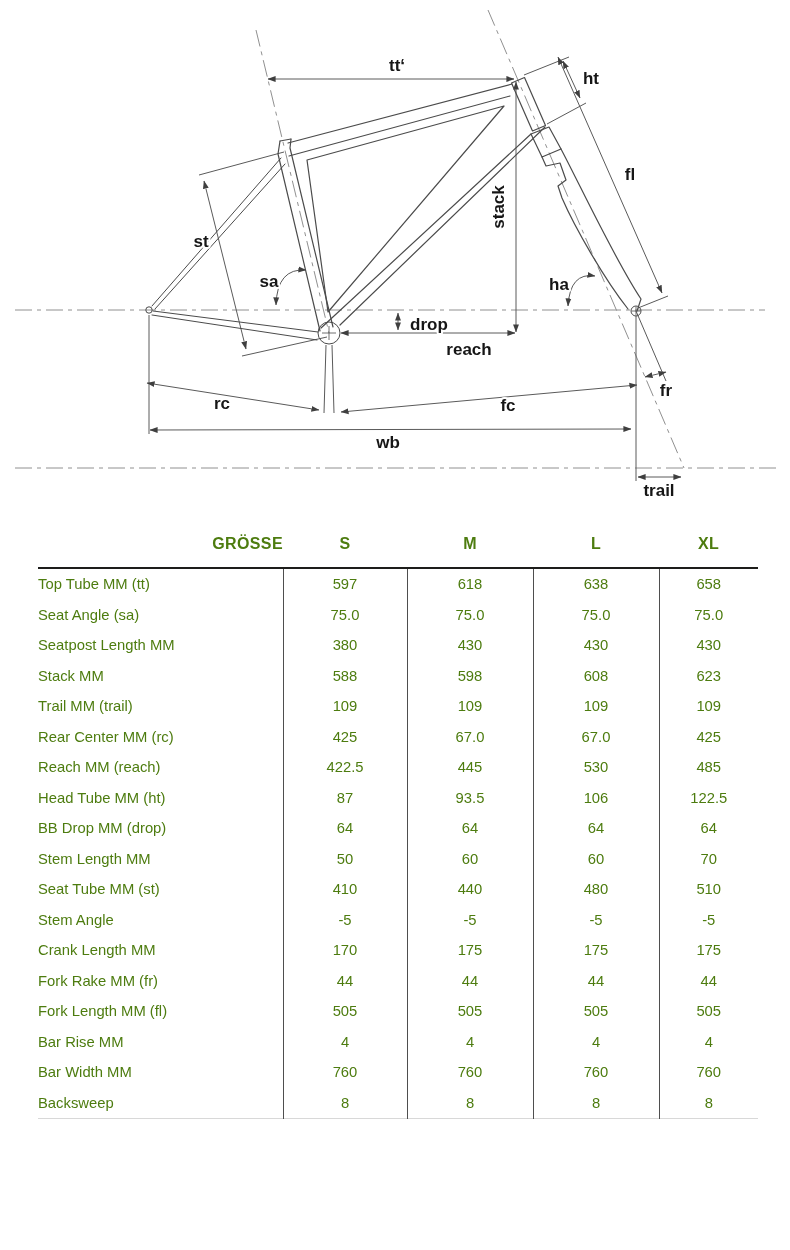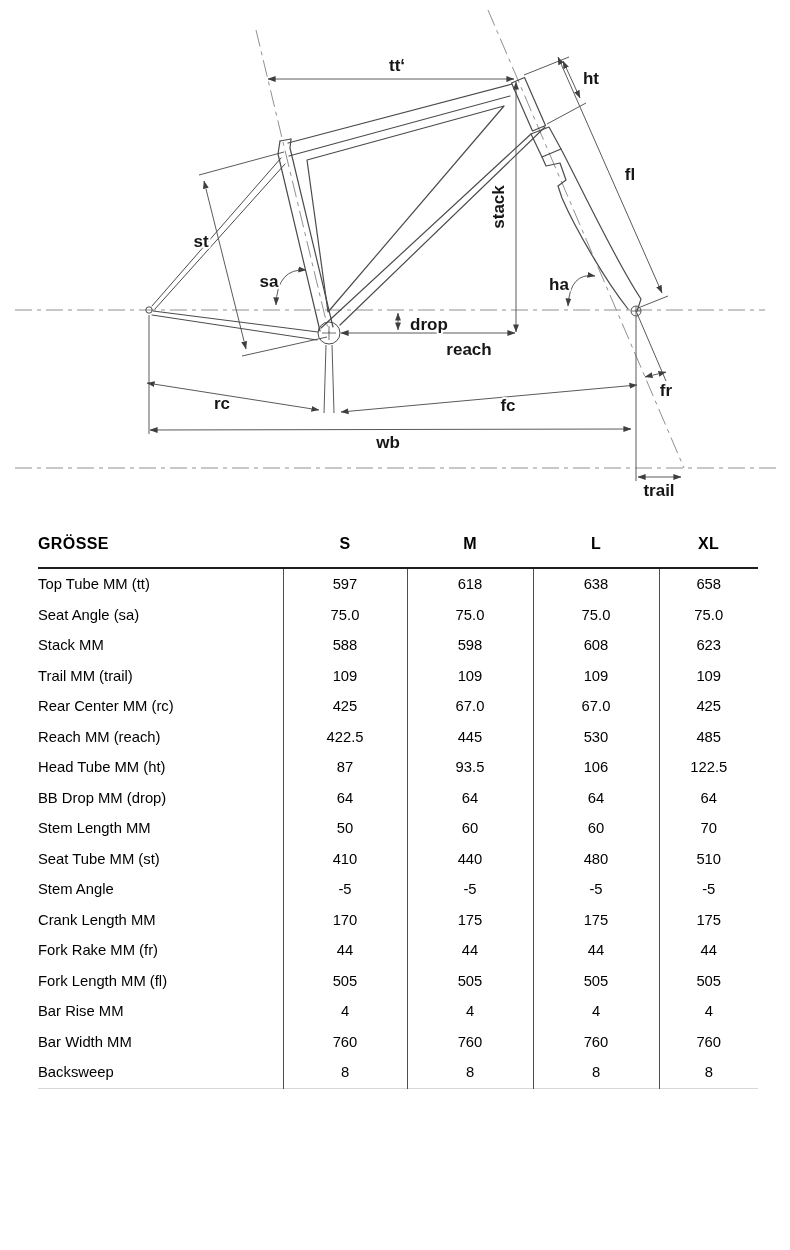--- a/index.html
+++ b/index.html
@@ -1,35 +1,35 @@
 <!DOCTYPE html>
 <html><head>
 <meta charset="utf-8">
 <style>
   html,body { margin:0; padding:0; background:#ffffff; }
   .page {
     position:relative; width:790px; height:1250px; background:#ffffff;
-    font-family:"Liberation Sans", sans-serif; color:#000000; overflow:hidden;
+    font-family:"Liberation Sans", sans-serif; color:#4d7c0f; overflow:hidden;
   }
   svg.geo { display:block; }
 
   
   .dd   { stroke:#909090; stroke-width:1; fill:none; stroke-dasharray:17 5 4 5; }
   .dim  { stroke:#5a5a5a; stroke-width:1; fill:none; }
   .frame{ stroke:#4b4b4b; stroke-width:1.2; fill:none; stroke-linejoin:round; stroke-linecap:round; }
   .axle { stroke:#4b4b4b; stroke-width:1; fill:none; }
   .lbl  { font:700 17px "Liberation Sans", sans-serif; fill:#161616;
           paint-order:stroke; stroke:#ffffff; stroke-width:4px; stroke-linejoin:round; }
 
   
   table.spec { border-collapse:collapse; table-layout:fixed; width:720px;
                margin:12px 0 0 38px; border-bottom:1px solid #d8d8d8; }
   table.spec thead th { font-size:16px; font-weight:700; letter-spacing:.4px;
                text-align:center; padding:8px 0 14px 0; border-bottom:2px solid #1d1d1b; }
-  table.spec thead th.rowhead { text-align:left; }
+  table.spec thead th.rowhead { text-align:right; }
   table.spec tbody th { font-size:14.8px; font-weight:400; text-align:left;
                height:30.5px; padding:0; }
   table.spec tbody td { font-size:14.8px; text-align:center; padding:0;
                border-left:1px solid #4e4e4e; }
 </style>
 </head>
 <body>
 
 <div class="page">
 
@@ -154,20 +154,27 @@
 
 
         <tr>
           <th>Seat Angle (sa)</th>
           <td>75.0</td>
           <td>75.0</td>
           <td>75.0</td>
           <td>75.0</td>
         </tr>
 
+        <tr>
+          <th>Seatpost Length MM</th>
+          <td>380</td>
+          <td>430</td>
+          <td>430</td>
+          <td>430</td>
+        </tr>
 
         <tr>
           <th>Stack MM</th>
           <td>588</td>
           <td>598</td>
           <td>608</td>
           <td>623</td>
         </tr>
 
         <tr>

